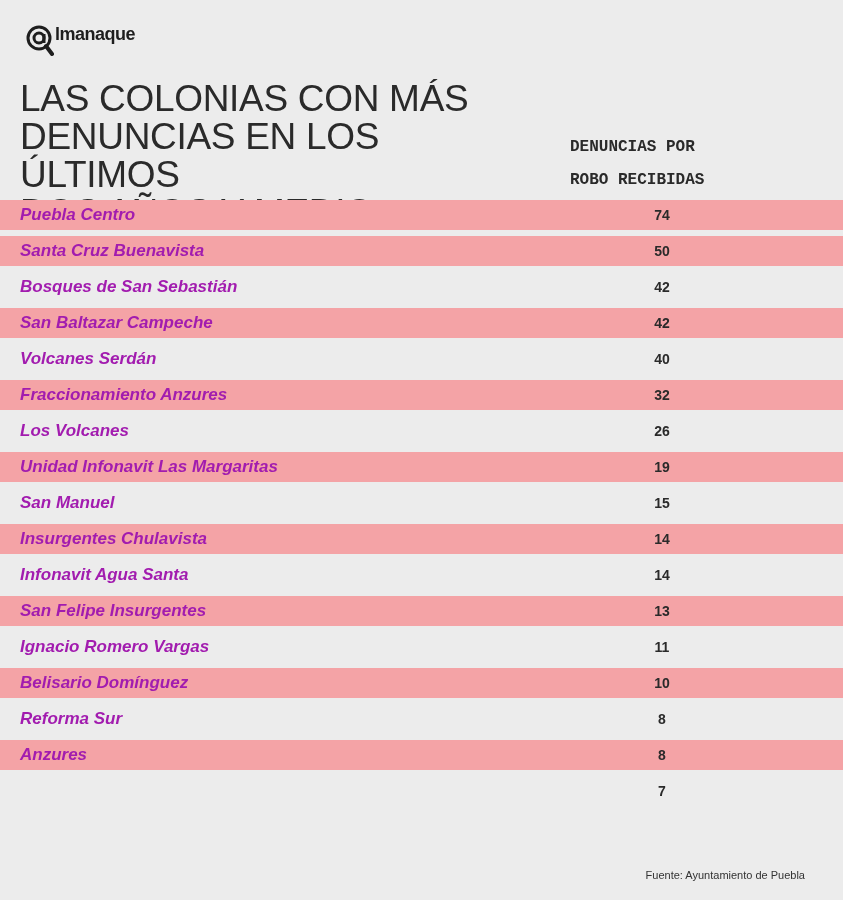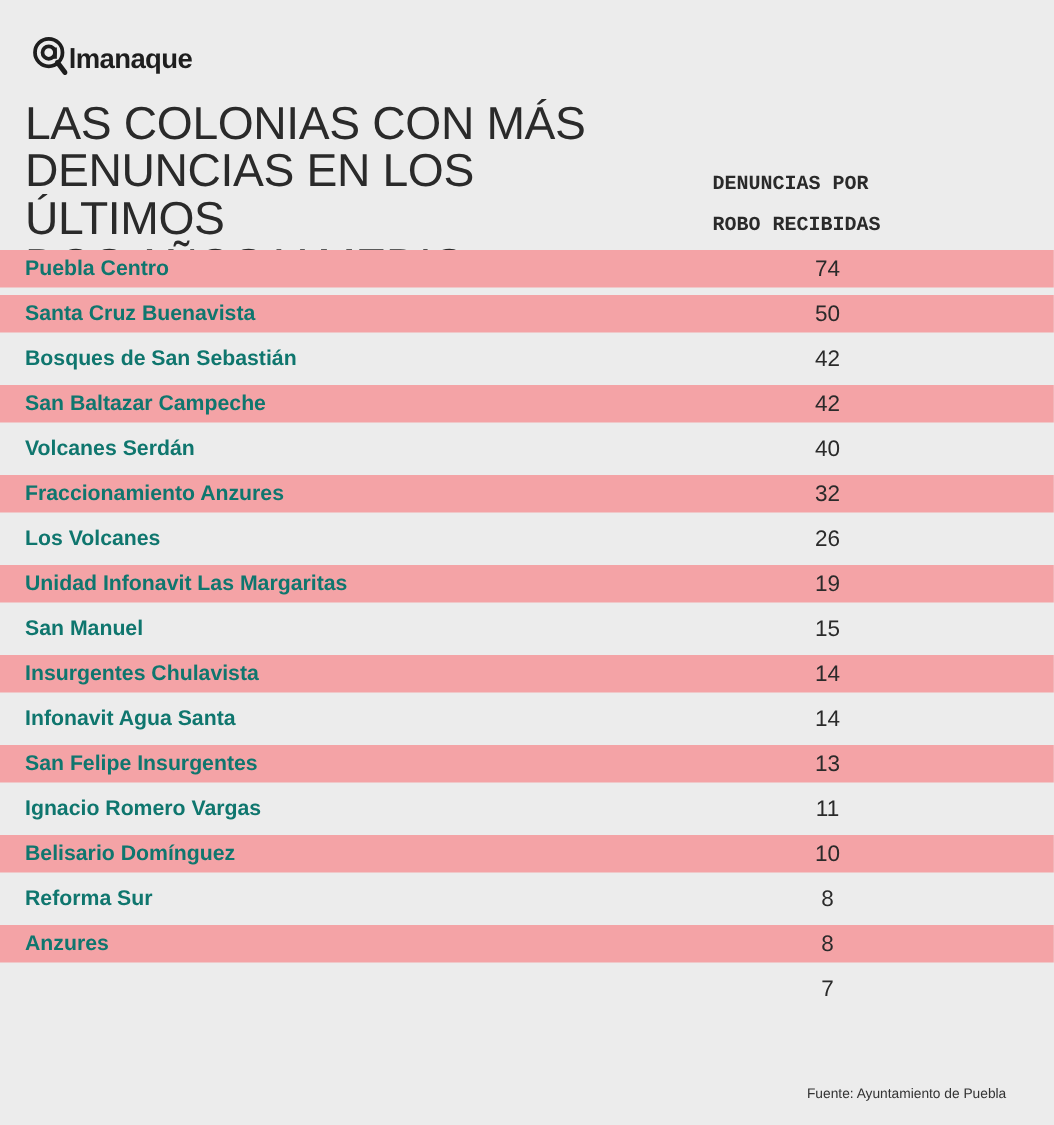--- a/index.html
+++ b/index.html
@@ -5,22 +5,22 @@
   html, body { margin:0; padding:0; }
   body {
     width:843px; height:900px; overflow:hidden;
     background:#ececec;
     font-family:"Liberation Sans", "DejaVu Sans", sans-serif;
     color:#262626;
     position:relative;
   }
   .logo {
     position:absolute; left:26px; top:24px; height:36px;
-    display:flex; align-items:flex-end;
-    font-weight:700; font-size:22px; letter-spacing:-0.5px; color:#1e1e1e;
+    display:flex; align-items:flex-start;
+    font-weight:700; font-size:18px; letter-spacing:-0.5px; color:#1e1e1e;
   }
   .logo svg { margin-right:1px; }
   .title {
     position:absolute; left:20px; top:80px; width:520px;
     font-weight:400; font-size:37px; line-height:38px; letter-spacing:-0.3px;
     text-transform:uppercase; margin:0; color:#2a2a2a;
   }
   .col-header {
     position:absolute; left:570px; top:131px; width:260px;
     font-weight:700; font-size:16px; line-height:33px; color:#2a2a2a;font-family:Liberation Mono, monospace;
@@ -29,26 +29,27 @@
   .row {
     height:36px; position:relative;
     display:flex; align-items:flex-start;
   }
   .row .band {
     position:absolute; left:0; top:0; width:843px; height:30px;
   }
   .row.odd .band { background:#f4a3a6; }
   .row .name {
     position:relative; left:20px; top:4px;
-    font-weight:700; font-size:17px; line-height:22px; color:#0f766e;
+    font-weight:700; font-size:17px; line-height:22px; color:#a21caf;
     width:560px;
+    font-style:italic;
   }
   .row .val {
     position:absolute; left:612px; width:100px; top:4px; text-align:center;
-    font-weight:400; font-size:18px; line-height:22px; color:#2a2a2a;
+    font-weight:700; font-size:14px; line-height:22px; color:#2a2a2a;
   }
   .source {
     position:absolute; right:38px; top:869px;
     font-size:11px; color:#333;
   }
 </style>
 </head>
 <body>
 
 <div class="logo">

